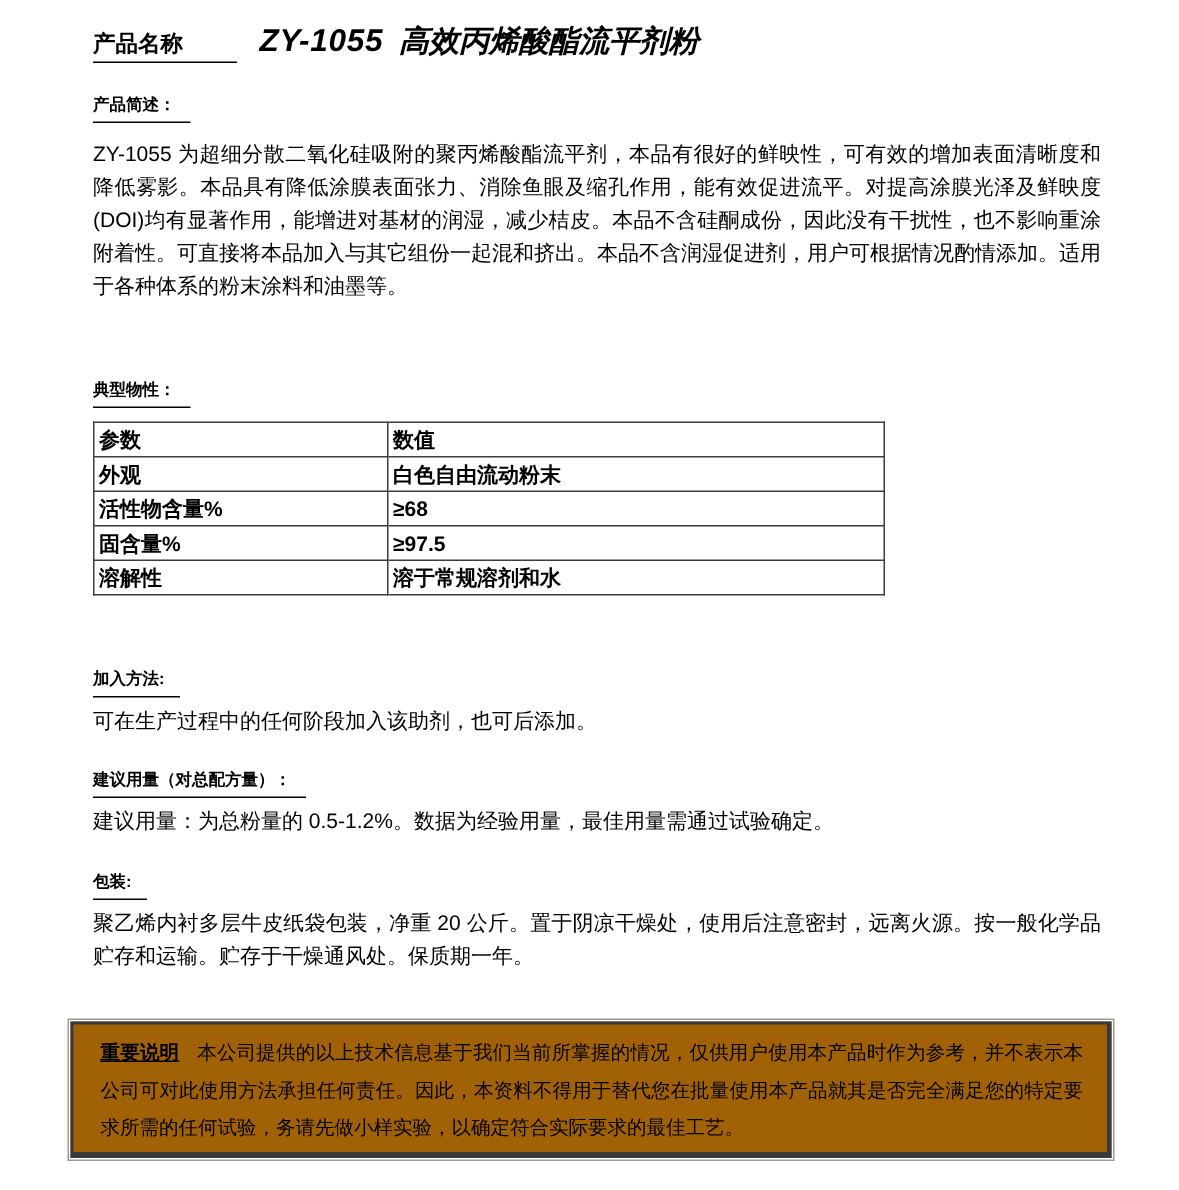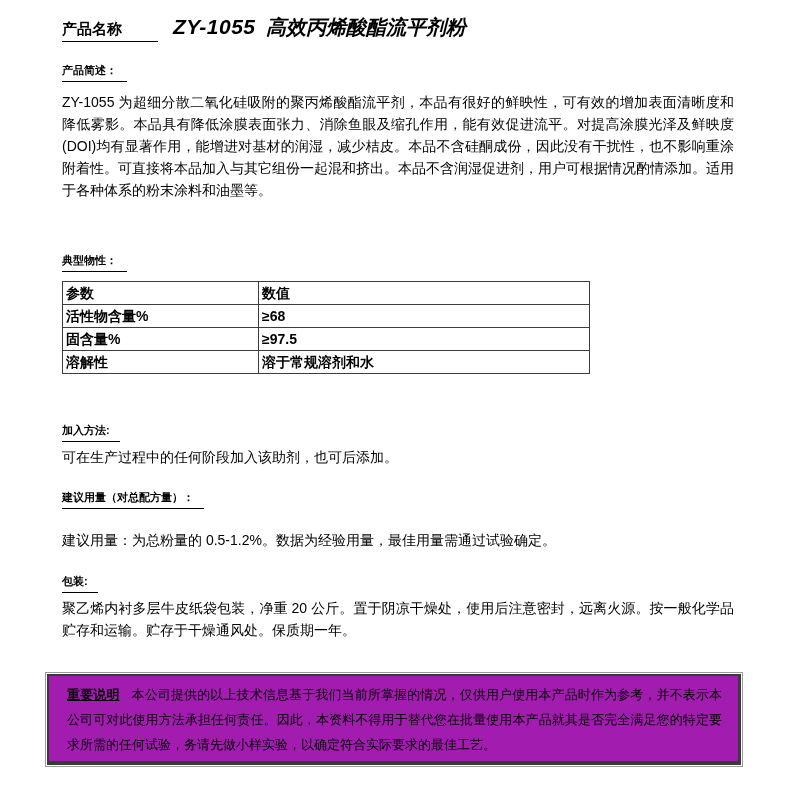--- a/index.html
+++ b/index.html
@@ -64,21 +64,21 @@
   }
   .single-line { width: auto; text-align: left; }
   
   .sec-overview-h  { margin-top: 18px; }
   .sec-overview-b  { margin-top: 9px; }
   .sec-props-h     { margin-top: 49px; }
   .props-table     { margin-top: 9px; }
   .sec-add-h       { margin-top: 46px; }
   .sec-add-b       { margin-top: 4px; }
   .sec-dos-h       { margin-top: 19px; }
-  .sec-dos-b       { margin-top: 20px; }
+  .sec-dos-b       { margin-top: 4px; }
   .sec-pack-h      { margin-top: 20px; }
   .sec-pack-b      { margin-top: 4px; }
   
   table.props-table {
     border-collapse: collapse;
     width: 528px;
     font-size: 14px;
   }
   table.props-table td, table.props-table th {
     border: 1px solid #3c3c3c;
@@ -93,21 +93,21 @@
   .notice-box {
     margin-top: 33px;
     margin-left: -15px;
     width: 694px;
     border: 2px solid #3a3a3a;
     border-right-width: 3px;
     border-bottom-width: 4px;
     outline: 1px solid #9a9a9a;
     outline-offset: 1px;
     padding: 6px 16px 4px 18px;
-    background: #a21caf;
+    background: #a16207;
   }
   .notice-text {
     font-size: 13px;
     line-height: 25px;
     text-align: justify;
   }
   .notice-label {
     font-weight: bold;
     text-decoration: underline;
     padding-right: 4px;
@@ -135,20 +135,24 @@
   <div class="sec-props-h">
     <span class="section-heading">典型物性：</span>
   </div>
   <table class="props-table">
     <tbody>
       <tr>
         <th class="col-param">参数</th>
         <th>数值</th>
       </tr>
       <tr>
+        <td class="col-param">外观</td>
+        <td>白色自由流动粉末</td>
+      </tr>
+      <tr>
         <td class="col-param">活性物含量%</td>
         <td>≥68</td>
       </tr>
       <tr>
         <td class="col-param">固含量%</td>
         <td>≥97.5</td>
       </tr>
       <tr>
         <td class="col-param">溶解性</td>
         <td>溶于常规溶剂和水</td>

